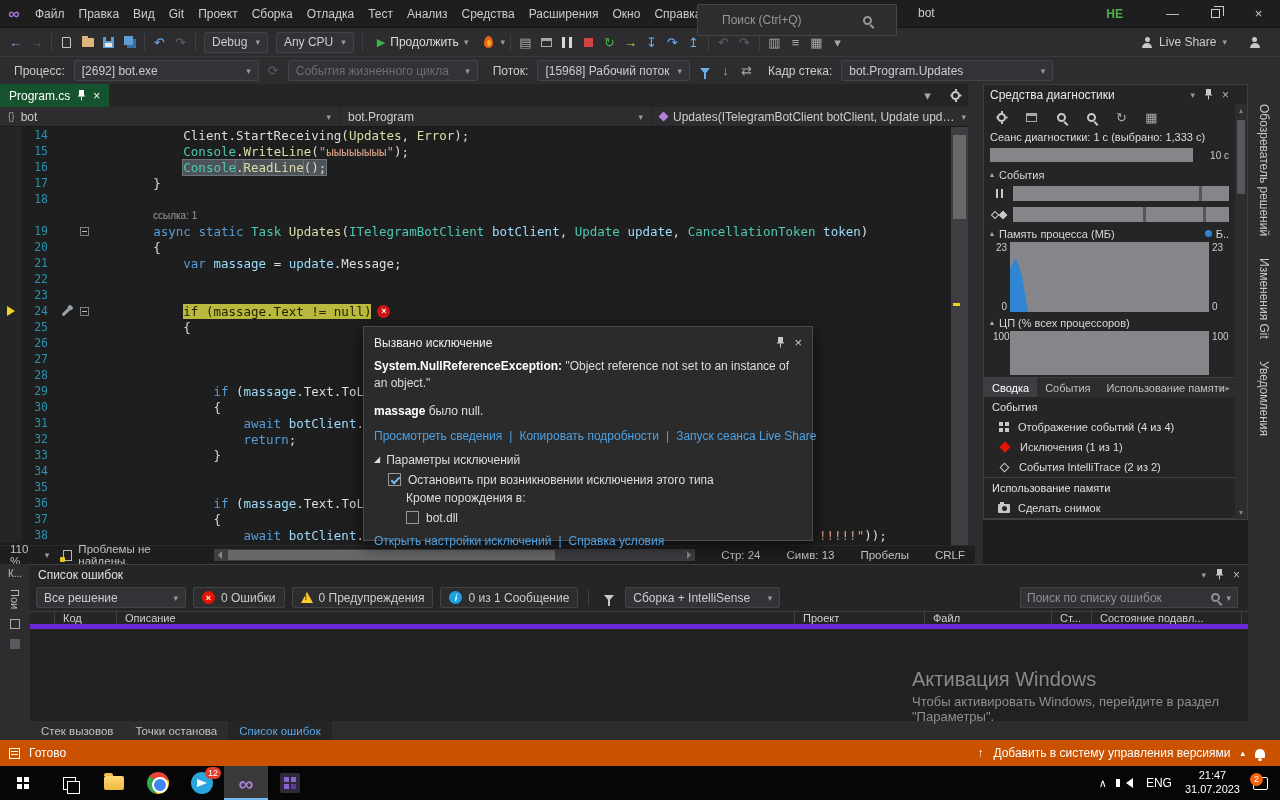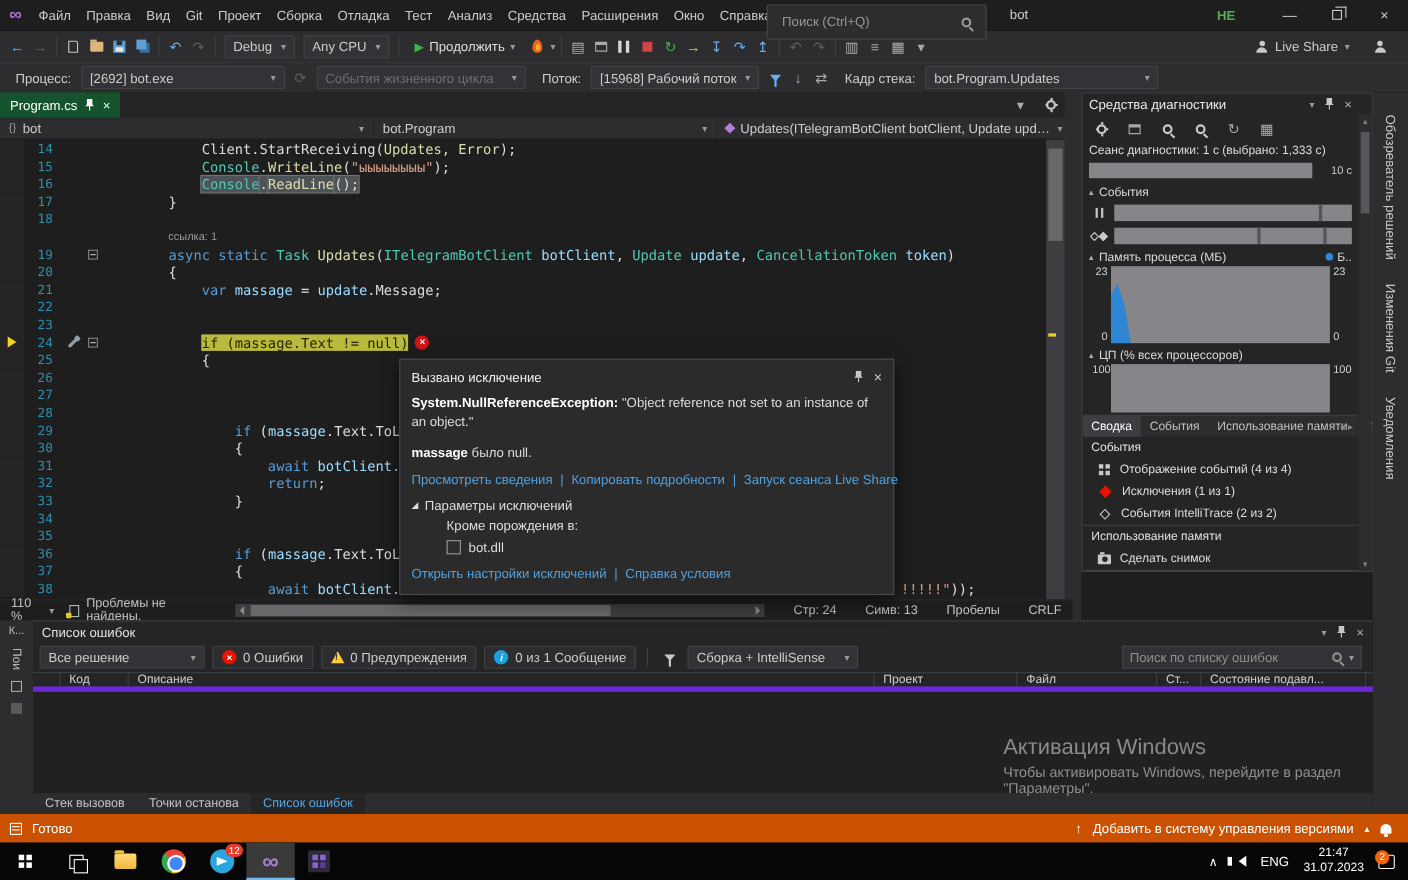--- a/index.html
+++ b/index.html
@@ -4,21 +4,21 @@
 <style>
   *{box-sizing:border-box;margin:0;padding:0;cursor:default}
   body{background:#000;font-family:"Liberation Sans",sans-serif}
   .app{position:relative;width:1280px;height:800px;overflow:hidden;background:#1e1e1e;color:#ccc;font-size:12px}
 
   
   .titlebar{position:absolute;top:0;left:0;right:0;height:27px;background:#1e1e1e;display:flex;align-items:center;z-index:6}
   .vs-logo{width:28px;text-align:center;color:#a974d8;font-weight:bold;font-size:16px}
   .menus{display:flex;align-items:center;height:100%}
   .menu-item{padding:0 7px;color:#ccc;white-space:nowrap}
-  .tb-search{position:absolute;left:697px;top:4px;width:200px;height:32px;background:#2d2d30;border:1px solid #464649;border-radius:2px;display:flex;align-items:center;padding:0 13px;color:#969696}
+  .tb-search{position:absolute;left:697px;top:4px;width:200px;height:32px;background:#2d2d30;border:1px solid #464649;border-radius:2px;display:flex;align-items:center;padding:0 24px;color:#969696}
   .tb-search .mag{margin-left:auto}
   .tb-sol{position:absolute;left:918px;top:6px;color:#ccc}
   .tb-right{position:absolute;right:0;top:0;height:27px;display:flex;align-items:center}
   .avatar{color:#4fae51;font-weight:bold;margin-right:28px}
   .win-btn{width:43px;height:27px;display:flex;align-items:center;justify-content:center;color:#ccc;font-size:13px}
   .win-restore{width:9px;height:9px;border:1px solid #ccc;position:relative}
   .win-restore::before{content:"";position:absolute;left:2px;top:-4px;width:9px;height:9px;border-top:1px solid #ccc;border-right:1px solid #ccc}
 
   
   .toolbar{position:absolute;top:27px;left:0;right:0;height:29px;background:#2d2d30;display:flex;align-items:center;padding:0 6px;gap:2px;border-top:1px solid #161616}
@@ -696,20 +696,24 @@
         <span class="plink">Просмотреть сведения</span>
         <span class="lsep">|</span>
         <span class="plink">Копировать подробности</span>
         <span class="lsep">|</span>
         <span class="plink">Запуск сеанса Live Share</span>
       </div>
     <div class="p-sec">
         <span class="sec-exp">◢</span>
         <span>Параметры исключений</span>
       </div>
+    <div class="p-chk">
+        <span class="checkbox on"></span>
+        <span>Остановить при возникновении исключения этого типа</span>
+      </div>
     <div class="p-lbl">Кроме порождения в:</div>
     <div class="p-chk ind">
         <span class="checkbox"></span>
         <span>bot.dll</span>
       </div>
     <div class="p-links" id="pLinks2" style="margin-top:9px">
         <span class="plink">Открыть настройки исключений</span>
         <span class="lsep">|</span>
         <span class="plink">Справка условия</span>
       </div>

